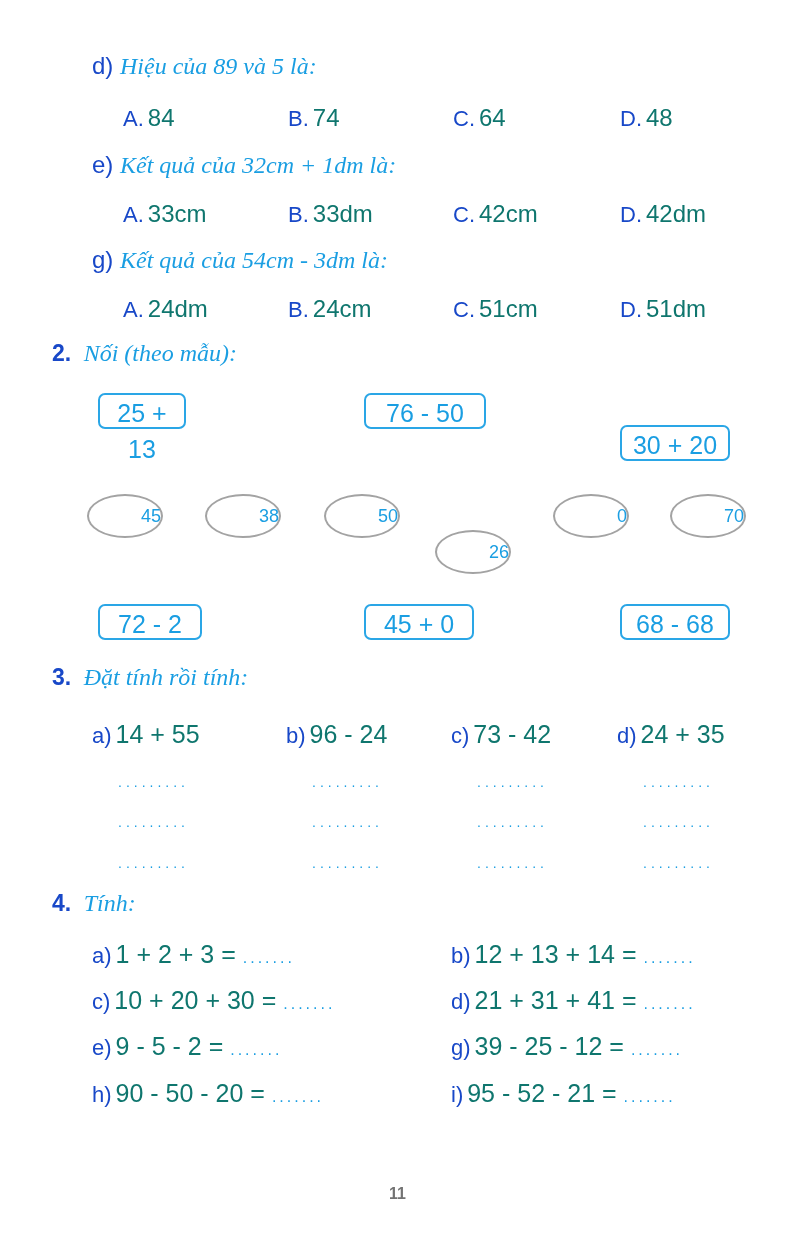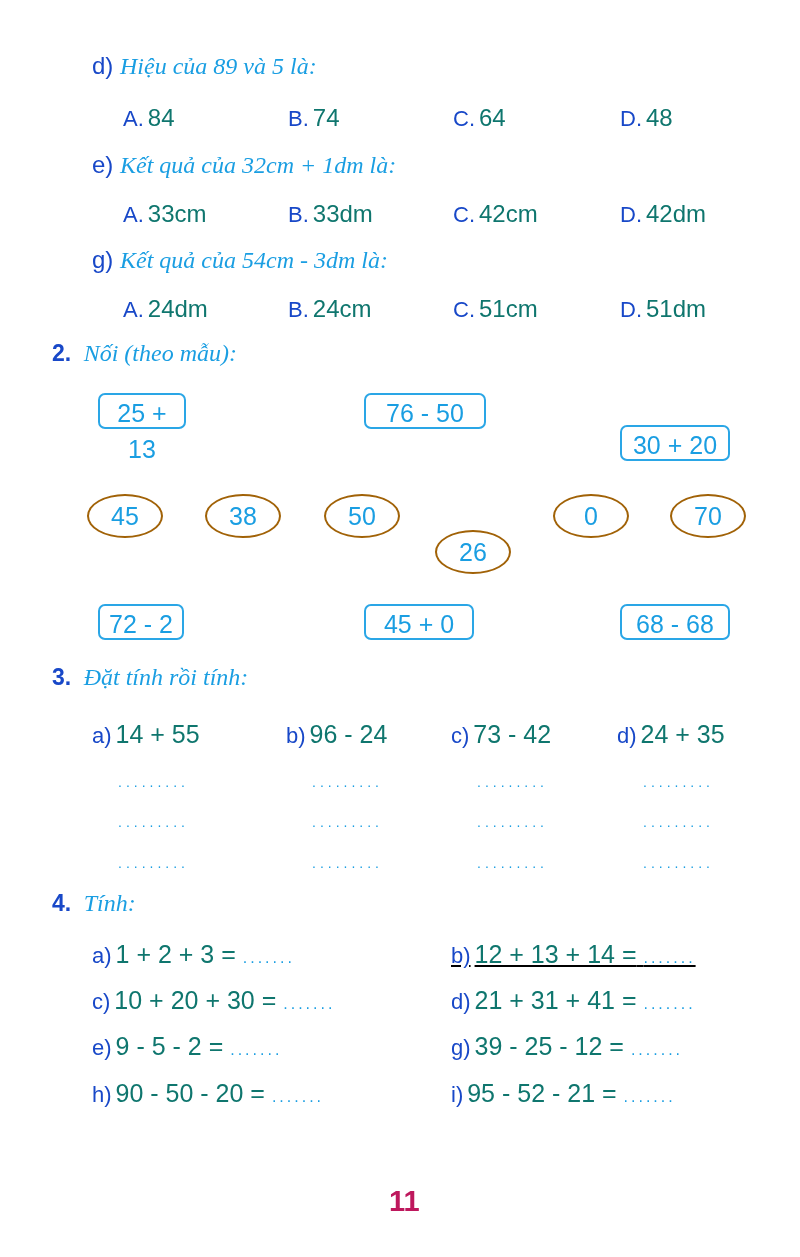--- a/index.html
+++ b/index.html
@@ -9,27 +9,27 @@
   .lbl { color:#1848c8; font-family:"Liberation Sans", sans-serif; }
   .txt { color:#0f766e; }
   .script { font-family:Liberation Serif, serif; font-style:italic; color:#1a9ee2; }
   .q-line { font-size:24px; white-space:nowrap; }
   .opt { font-size:24px; white-space:nowrap; }
   .opt .lbl { font-size:22px; margin-right:4px; }
   .sec-num { font-weight:bold; font-size:23px; color:#1848c8; }
   .sec-title { font-size:24px; }
   .box { border:2px solid #2aa6e6; border-radius:7px; height:36px; line-height:36px; font-size:25px;
          color:#1a9ee2; text-align:center; box-sizing:border-box; padding:0 6px; }
-  .oval { border:2px solid #a16207; border-radius:50%; width:76px; height:44px; line-height:40px;
-          font-size:25px; color:#1a9ee2; text-align:center; box-sizing:border-box; }
+  .oval { border:2px solid #a3a3a3; border-radius:50%; width:76px; height:44px; line-height:40px;
+          font-size:18px; color:#1a9ee2; text-align:right; box-sizing:border-box; }
   .dots { color:#1a9ee2; font-size:14px; letter-spacing:4px; white-space:nowrap; }
   .expr { font-size:25px; white-space:nowrap; }
   .expr .lbl { font-size:22px; margin-right:4px; }
   .ans-dots { font-size:16px; letter-spacing:3px; color:#1a9ee2; }
-  .page-num { font-weight:bold; font-size:29px; color:#be185d; }
+  .page-num { font-weight:bold; font-size:16px; color:#737373; }
 </style>
 </head>
 <body>
 
 <div>
 
   <div class="abs q-line" style="left:92px; top:52px;">
     <span class="lbl">d)</span>
     <span class="script">Hiệu của 89 và 5 là:</span>
   </div>
@@ -67,21 +67,21 @@
   <div class="abs box" style="left:364px; top:393px; width:122px;">76 - 50</div>
   <div class="abs box" style="left:620px; top:393px; width:110px;margin-top:32px;">30 + 20</div>
 
   <div class="abs oval" style="left:87px; top:494px;">45</div>
   <div class="abs oval" style="left:205px; top:494px;">38</div>
   <div class="abs oval" style="left:324px; top:494px;">50</div>
   <div class="abs oval" style="left:435px; top:494px;margin-top:36px;">26</div>
   <div class="abs oval" style="left:553px; top:494px;">0</div>
   <div class="abs oval" style="left:670px; top:494px;">70</div>
 
-  <div class="abs box" style="left:98px; top:604px; width:86px;">72 - 2</div>
+  <div class="abs box" style="left:98px; top:604px; width:104px;">72 - 2</div>
   <div class="abs box" style="left:364px; top:604px; width:110px;">45 + 0</div>
   <div class="abs box" style="left:620px; top:604px; width:110px;">68 - 68</div>
 </div>
 
 <div>
   <div class="abs" style="left:52px; top:664px;">
     <span class="sec-num">3.</span>
     <span class="script sec-title" style="margin-left:8px;">Đặt tính rồi tính:</span>
   </div>
 
@@ -106,21 +106,21 @@
   <div class="abs dots" style="left:643px; top:855px;">.........</div>
 </div>
 
 <div>
   <div class="abs" style="left:52px; top:890px;">
     <span class="sec-num">4.</span>
     <span class="script sec-title" style="margin-left:8px;">Tính:</span>
   </div>
 
   <div class="abs expr" style="left:92px; top:940px;text-align:right;"><span class="lbl">a)</span><span class="txt">1 + 2 + 3 =</span> <span class="ans-dots">.......</span></div>
-  <div class="abs expr" style="left:451px; top:940px;text-decoration:underline;"><span class="lbl">b)</span><span class="txt">12 + 13 + 14 =</span> <span class="ans-dots">.......</span></div>
+  <div class="abs expr" style="left:451px; top:940px;"><span class="lbl">b)</span><span class="txt">12 + 13 + 14 =</span> <span class="ans-dots">.......</span></div>
 
   <div class="abs expr" style="left:92px; top:986px;"><span class="lbl">c)</span><span class="txt">10 + 20 + 30 =</span> <span class="ans-dots">.......</span></div>
   <div class="abs expr" style="left:451px; top:986px;"><span class="lbl">d)</span><span class="txt">21 + 31 + 41 =</span> <span class="ans-dots">.......</span></div>
 
   <div class="abs expr" style="left:92px; top:1032px;"><span class="lbl">e)</span><span class="txt">9 - 5 - 2 =</span> <span class="ans-dots">.......</span></div>
   <div class="abs expr" style="left:451px; top:1032px;"><span class="lbl">g)</span><span class="txt">39 - 25 - 12 =</span> <span class="ans-dots">.......</span></div>
 
   <div class="abs expr" style="left:92px; top:1079px;"><span class="lbl">h)</span><span class="txt">90 - 50 - 20 =</span> <span class="ans-dots">.......</span></div>
   <div class="abs expr" style="left:451px; top:1079px;"><span class="lbl">i)</span><span class="txt">95 - 52 - 21 =</span> <span class="ans-dots">.......</span></div>
 </div>

